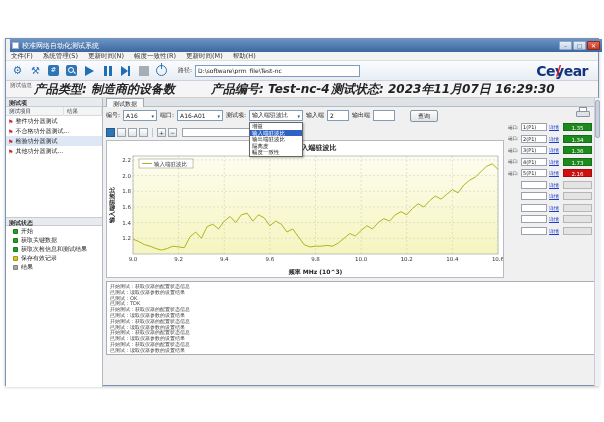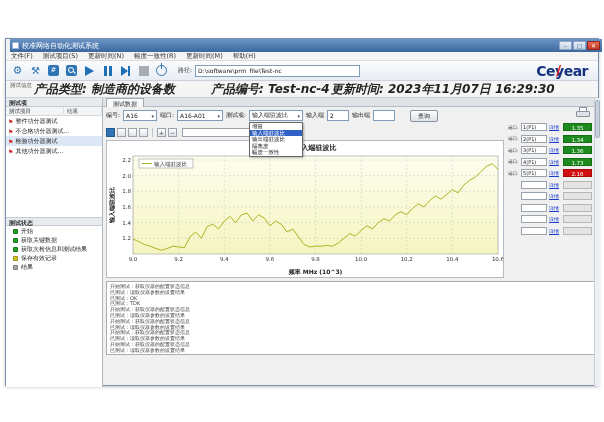--- a/index.html
+++ b/index.html
@@ -118,21 +118,21 @@
     <span class="title-text">校准网络自动化测试系统</span>
     <span class="winbtns">
       <span class="wbtn">–</span>
       <span class="wbtn">□</span>
       <span class="wbtn close">✕</span>
     </span>
   </div>
 
   <div class="menubar">
       <span class="menu-item">文件(F)</span>
-      <span class="menu-item">测试项目(S)</span>
+      <span class="menu-item">系统管理(S)</span>
       <span class="menu-item">更新时间(N)</span>
       <span class="menu-item">幅度一致性(R)</span>
       <span class="menu-item">更新时间(M)</span>
       <span class="menu-item">帮助(H)</span>
     </div>
 
   <div class="toolbar">
     <span class="tbi">
         <span class="g-config">⚙</span>
       </span>
@@ -170,21 +170,21 @@
     <input class="path-input" value="D:\software\prm_file\Test-nc" style="">
   </div>
 
   <div class="brand"><span>Ce</span><span class="yred"><span>y</span><span class="slash">/</span></span><span>ear</span></div>
   <div class="ready">就绪</div>
 
   <div class="banner">
     <span class="sec">测试信息</span>
     <span class="bf bf1"><span>产品类型:</span> <span>制造商的设备数</span></span>
     <span class="bf bf2"><span>产品编号:</span> <span>Test-nc-4</span></span>
-    <span class="bf bf3"><span>更新时间:</span> <span>2023年11月07日 16:29:30</span></span>
+    <span class="bf bf3"><span>测试状态:</span> <span>2023年11月07日 16:29:30</span></span>
   </div>
 
   <div class="tabstrip">
     <span class="tab">测试数据</span>
   </div>
 
   <div class="leftpanel">
     <div class="lp-head">测试项</div>
     <div class="lp-cols">
       <span>测试项目</span>

